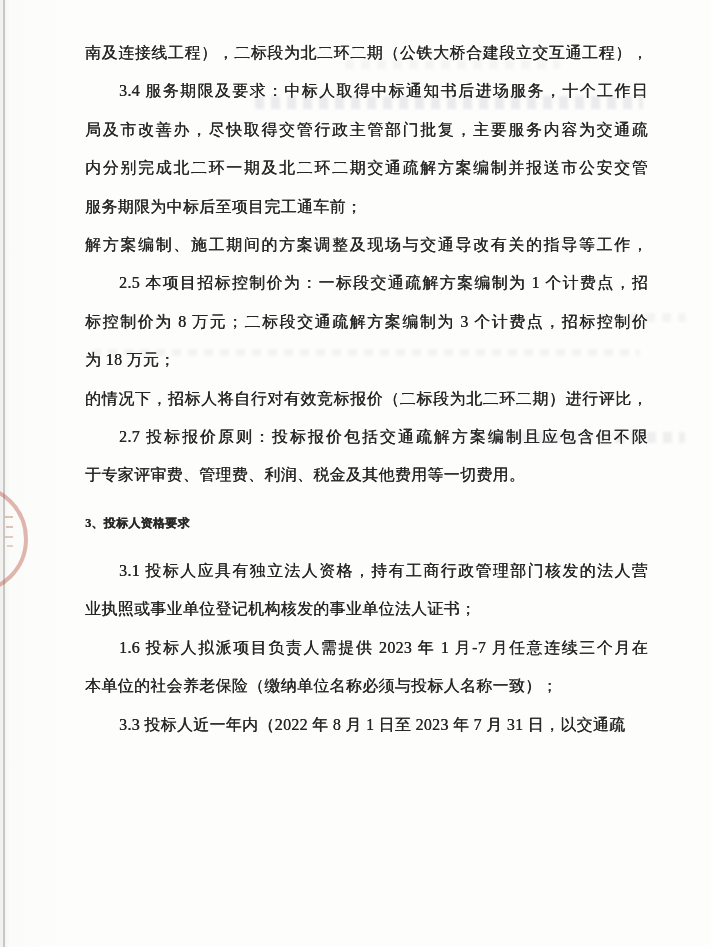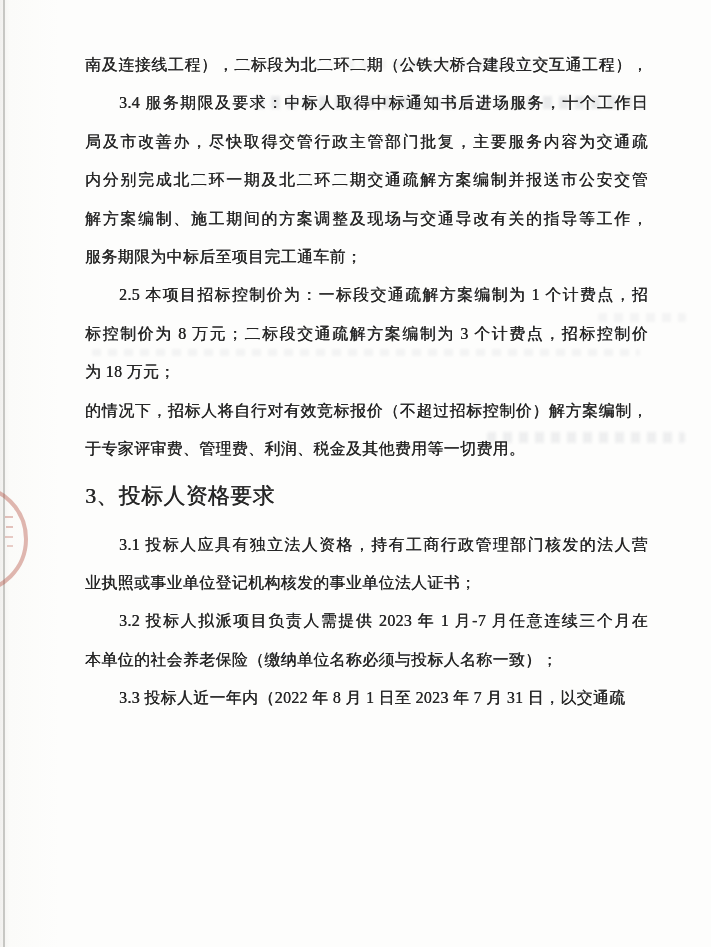--- a/index.html
+++ b/index.html
@@ -11,39 +11,39 @@
   .page{
     position:relative;width:711px;height:947px;overflow:hidden;
     background:linear-gradient(90deg,#f1f0ee 0px,#fbfbf9 10px,#fdfdfc 60px,#fdfdfc 100%);
     color:#272727;
   }
   .scan-edge{
     position:absolute;left:3px;top:0;bottom:0;width:2px;
     background:#bebebb;opacity:.85;
   }
   .content{
-    position:absolute;left:85px;top:46px;width:563px;
+    position:absolute;left:85px;top:34px;width:563px;
   }
   .para{margin:0;padding:0;}
   .line{
     font-size:16px;
     line-height:38.4px;
     height:38.4px;
     letter-spacing:.3px;
     text-shadow:.35px 0 0 currentColor; 
     overflow:hidden;
   }
   .line.fill{
     text-align:justify;
     text-align-last:justify;
   }
   .line.indent{text-indent:34px;}
   .heading .line{
-    font-weight:400;
-    font-size:22px;
+    font-weight:700;
+    font-size:12px;
     text-shadow:.5px 0 0 currentColor;
   }
   .heading{margin-top:9px;margin-bottom:10px;}
   
   .seal{
     position:absolute;left:-82px;top:484px;width:102px;height:102px;
     border-radius:50%;
     border:4px solid rgba(184,86,72,.42);
     filter:blur(.7px);
   }
@@ -86,42 +86,43 @@
   <div class="seal-marks"></div>
 
   <div class="content" id="content">
       <div class="para body">
         <div class="line fill">南及连接线工程），二标段为北二环二期（公铁大桥合建段立交互通工程），</div>
       </div>
       <div class="para body">
         <div class="line fill indent">3.4 服务期限及要求：中标人取得中标通知书后进场服务，十个工作日</div>
         <div class="line fill">局及市改善办，尽快取得交管行政主管部门批复，主要服务内容为交通疏</div>
         <div class="line fill">内分别完成北二环一期及北二环二期交通疏解方案编制并报送市公安交管</div>
+        <div class="line">服务期限为中标后至项目完工通车前；</div>
         <div class="line fill">解方案编制、施工期间的方案调整及现场与交通导改有关的指导等工作，</div>
-        <div class="line">服务期限为中标后至项目完工通车前；</div>
       </div>
       <div class="para body">
         <div class="line fill indent">2.5 本项目招标控制价为：一标段交通疏解方案编制为 1 个计费点，招</div>
         <div class="line fill">标控制价为 8 万元；二标段交通疏解方案编制为 3 个计费点，招标控制价</div>
         <div class="line">为 18 万元；</div>
       </div>
       <div class="para body">
-        <div class="line fill">的情况下，招标人将自行对有效竞标报价（不超过招标控制价）解方案编制，</div>
+        <div class="line fill">的情况下，招标人将自行对有效竞标报价（二标段为北二环二期）进行评比，</div>
       </div>
       <div class="para body">
+        <div class="line fill indent">2.7 投标报价原则：投标报价包括交通疏解方案编制且应包含但不限</div>
         <div class="line">于专家评审费、管理费、利润、税金及其他费用等一切费用。</div>
       </div>
       <div class="para heading">
         <div class="line">3、投标人资格要求</div>
       </div>
       <div class="para body">
         <div class="line fill indent">3.1 投标人应具有独立法人资格，持有工商行政管理部门核发的法人营</div>
         <div class="line">业执照或事业单位登记机构核发的事业单位法人证书；</div>
       </div>
       <div class="para body">
-        <div class="line fill indent">3.2 投标人拟派项目负责人需提供 2023 年 1 月-7 月任意连续三个月在</div>
+        <div class="line fill indent">1.6 投标人拟派项目负责人需提供 2023 年 1 月-7 月任意连续三个月在</div>
         <div class="line">本单位的社会养老保险（缴纳单位名称必须与投标人名称一致）；</div>
       </div>
       <div class="para body">
         <div class="line indent">3.3 投标人近一年内（2022 年 8 月 1 日至 2023 年 7 月 31 日，以交通疏</div>
       </div>
     </div>
 </div>
 
 </body></html>

